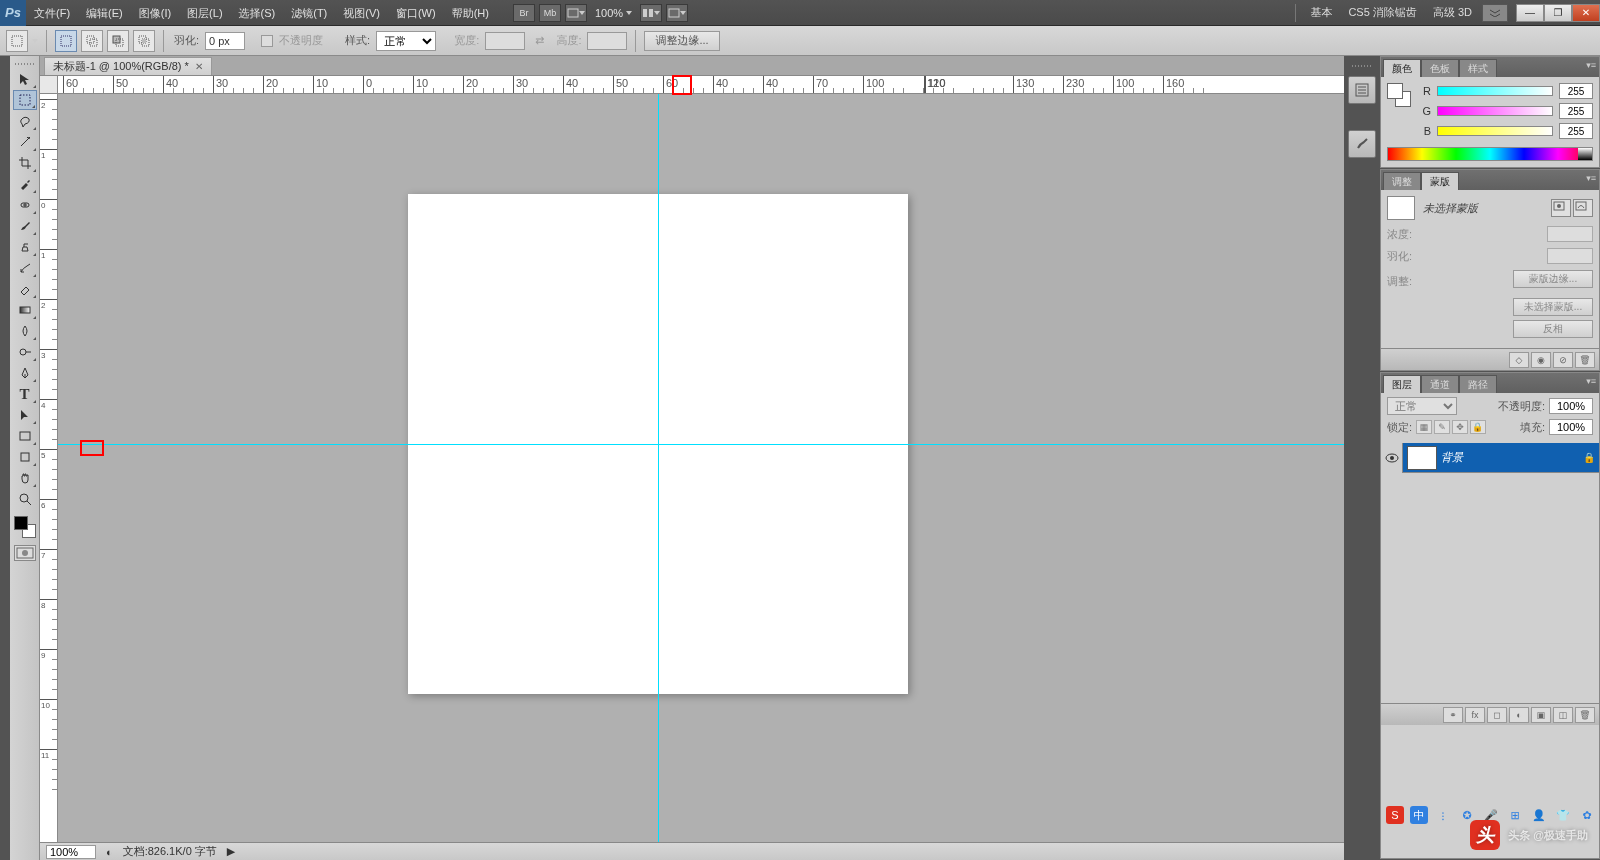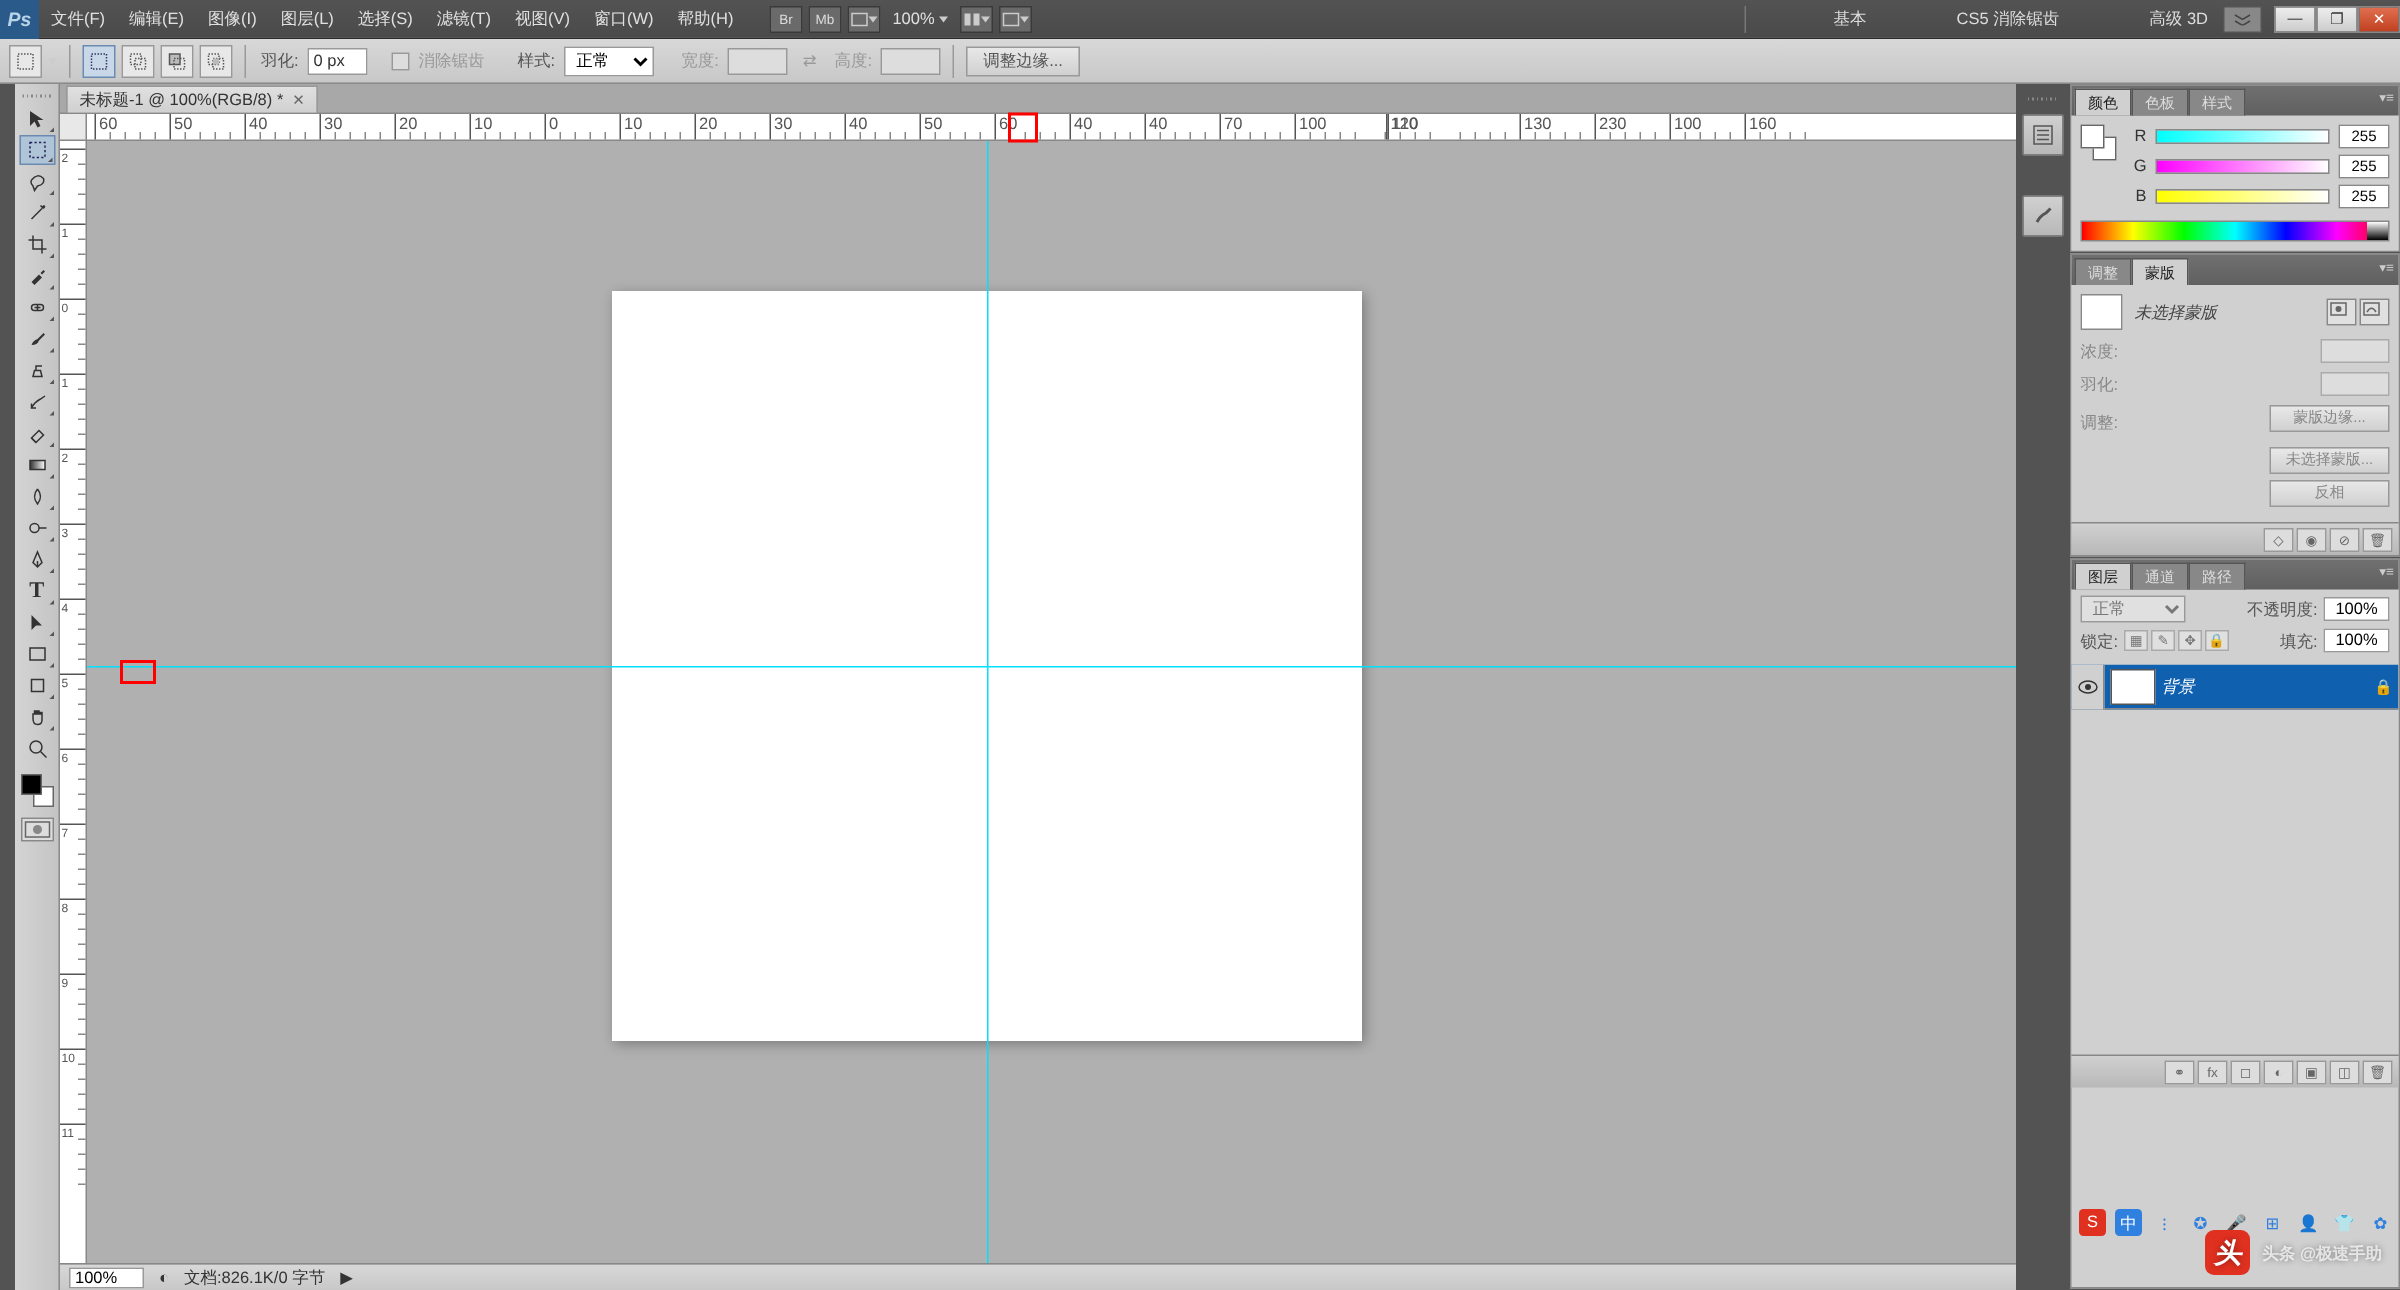--- a/index.html
+++ b/index.html
@@ -4,21 +4,21 @@
 <style>
 * { margin:0; padding:0; box-sizing:border-box; font-family:"Microsoft YaHei","SimSun",sans-serif; font-size:11px; }
 body { background:#b8b8b8; width:1600px; height:860px; overflow:hidden; position:relative; }
 .menubar { height:26px; background:linear-gradient(#535353,#4a4a4a); display:flex; align-items:center; color:#e0e0e0; border-bottom:1px solid #2a2a2a; }
 .ps-logo { width:26px; height:26px; background:#2a5a8a; color:#b8d4e8; display:flex; align-items:center; justify-content:center; font-weight:bold; font-size:13px; font-style:italic; }
 .menu-item { padding:0 8px; cursor:pointer; line-height:26px; }
 .menu-spacer { flex:1; }
 .menu-btn { width:22px; height:18px; background:#6a6a6a; border:1px solid #3a3a3a; margin:0 2px; display:flex; align-items:center; justify-content:center; font-size:9px; color:#ddd; }
 .menu-zoom { padding:0 6px; display:flex; align-items:center; gap:3px; }
 .tri-down { width:0; height:0; border-left:3px solid transparent; border-right:3px solid transparent; border-top:4px solid #ccc; display:inline-block; }
-.workspace-link { padding:0 8px; color:#ddd;margin-left:44px; }
+.workspace-link { padding:0 8px; color:#ddd; }
 .collapse-btn { width:26px; height:18px; background:#888; border:1px solid #555; display:flex; align-items:center; justify-content:center; margin:0 2px;}
 .win-btns { display:flex; margin-left:6px; }
 .win-btn { width:28px; height:18px; border:1px solid #888; display:flex; align-items:center; justify-content:center; font-size:10px; background:linear-gradient(#eee,#ccc); color:#333; }
 .win-close { background:linear-gradient(#e07050,#c04020); color:#fff; }
 .optionsbar { height:30px; background:linear-gradient(#d8d8d8,#c8c8c8); border-bottom:1px solid #8a8a8a; display:flex; align-items:center; padding:0 6px; gap:4px; color:#333; }
 .opt-icon { width:22px; height:22px; border:1px solid #999; background:#e8e8e8; display:flex; align-items:center; justify-content:center; }
 .opt-icon.sel { background:#c8d8e8; border-color:#6a8ab0; }
 .opt-sep { width:1px; height:22px; background:#999; margin:0 4px; }
 .opt-label { color:#555; padding:0 2px; }
 .opt-input { width:40px; height:18px; border:1px solid #999; background:#fff; padding:0 3px; color:#333; }
@@ -194,21 +194,21 @@
         <rect x="1" y="1" width="7" height="7" fill="none" stroke="#555" stroke-dasharray="1 1"></rect>
         <rect x="4" y="4" width="7" height="7" fill="none" stroke="#555" stroke-dasharray="1 1"></rect>
         <rect x="4" y="4" width="4" height="4" fill="#bbb"></rect>
       </svg>
     </div>
   <div class="opt-sep"></div>
   <span class="opt-label">羽化:</span>
   <input class="opt-input" value="0 px" style="">
   <div style="width:8px"></div>
   <div class="opt-cb"></div>
-  <span class="opt-label" style="color:#999">消除锯齿</span>
+  <span class="opt-label" style="color:#999">不透明度</span>
   <div style="width:10px"></div>
   <span class="opt-label">样式:</span>
   <select class="opt-select"><option>正常</option></select>
   <div style="width:8px"></div>
   <span class="opt-label" style="color:#999">宽度:</span>
   <input class="opt-input ro" readonly="" style="">
   <span style="color:#999;padding:0 6px">⇄</span>
   <span class="opt-label" style="color:#999">高度:</span>
   <input class="opt-input ro" readonly="" style="">
   <div class="opt-sep"></div>

